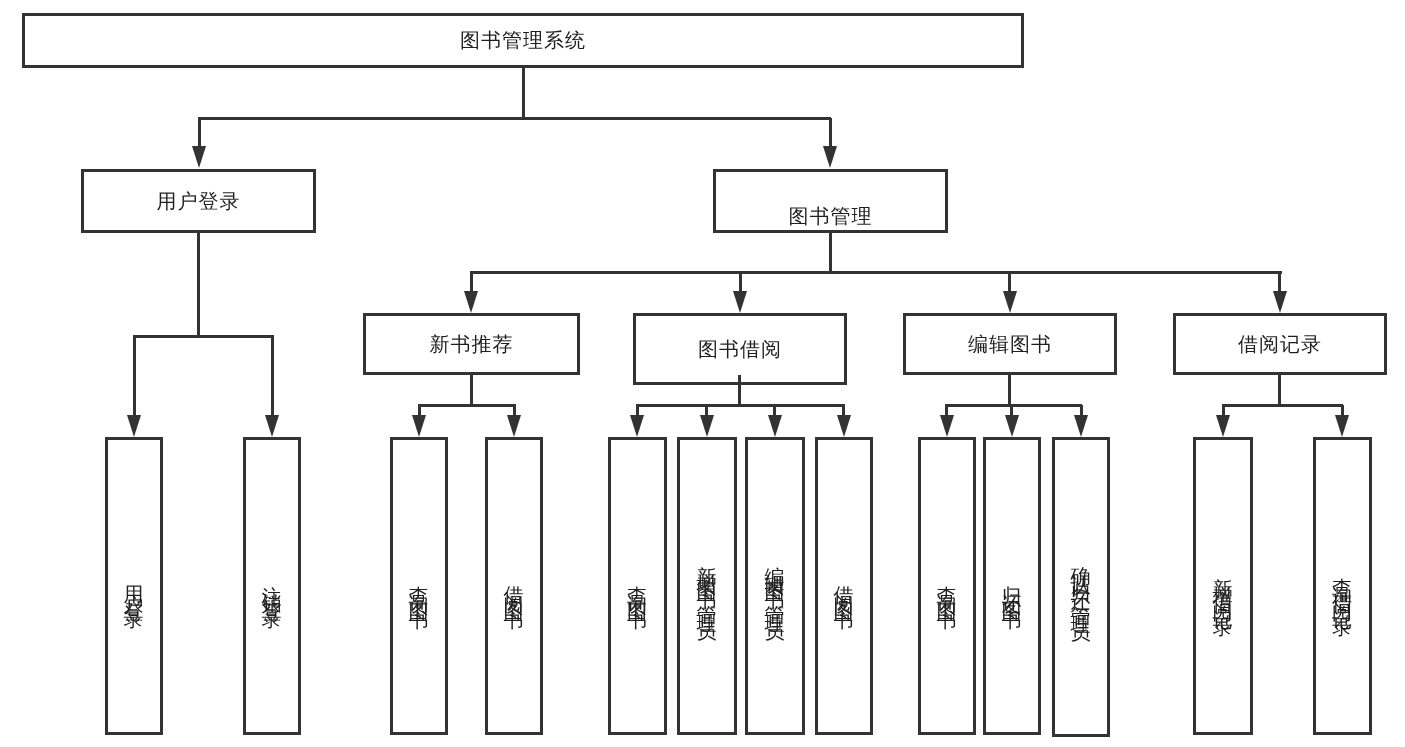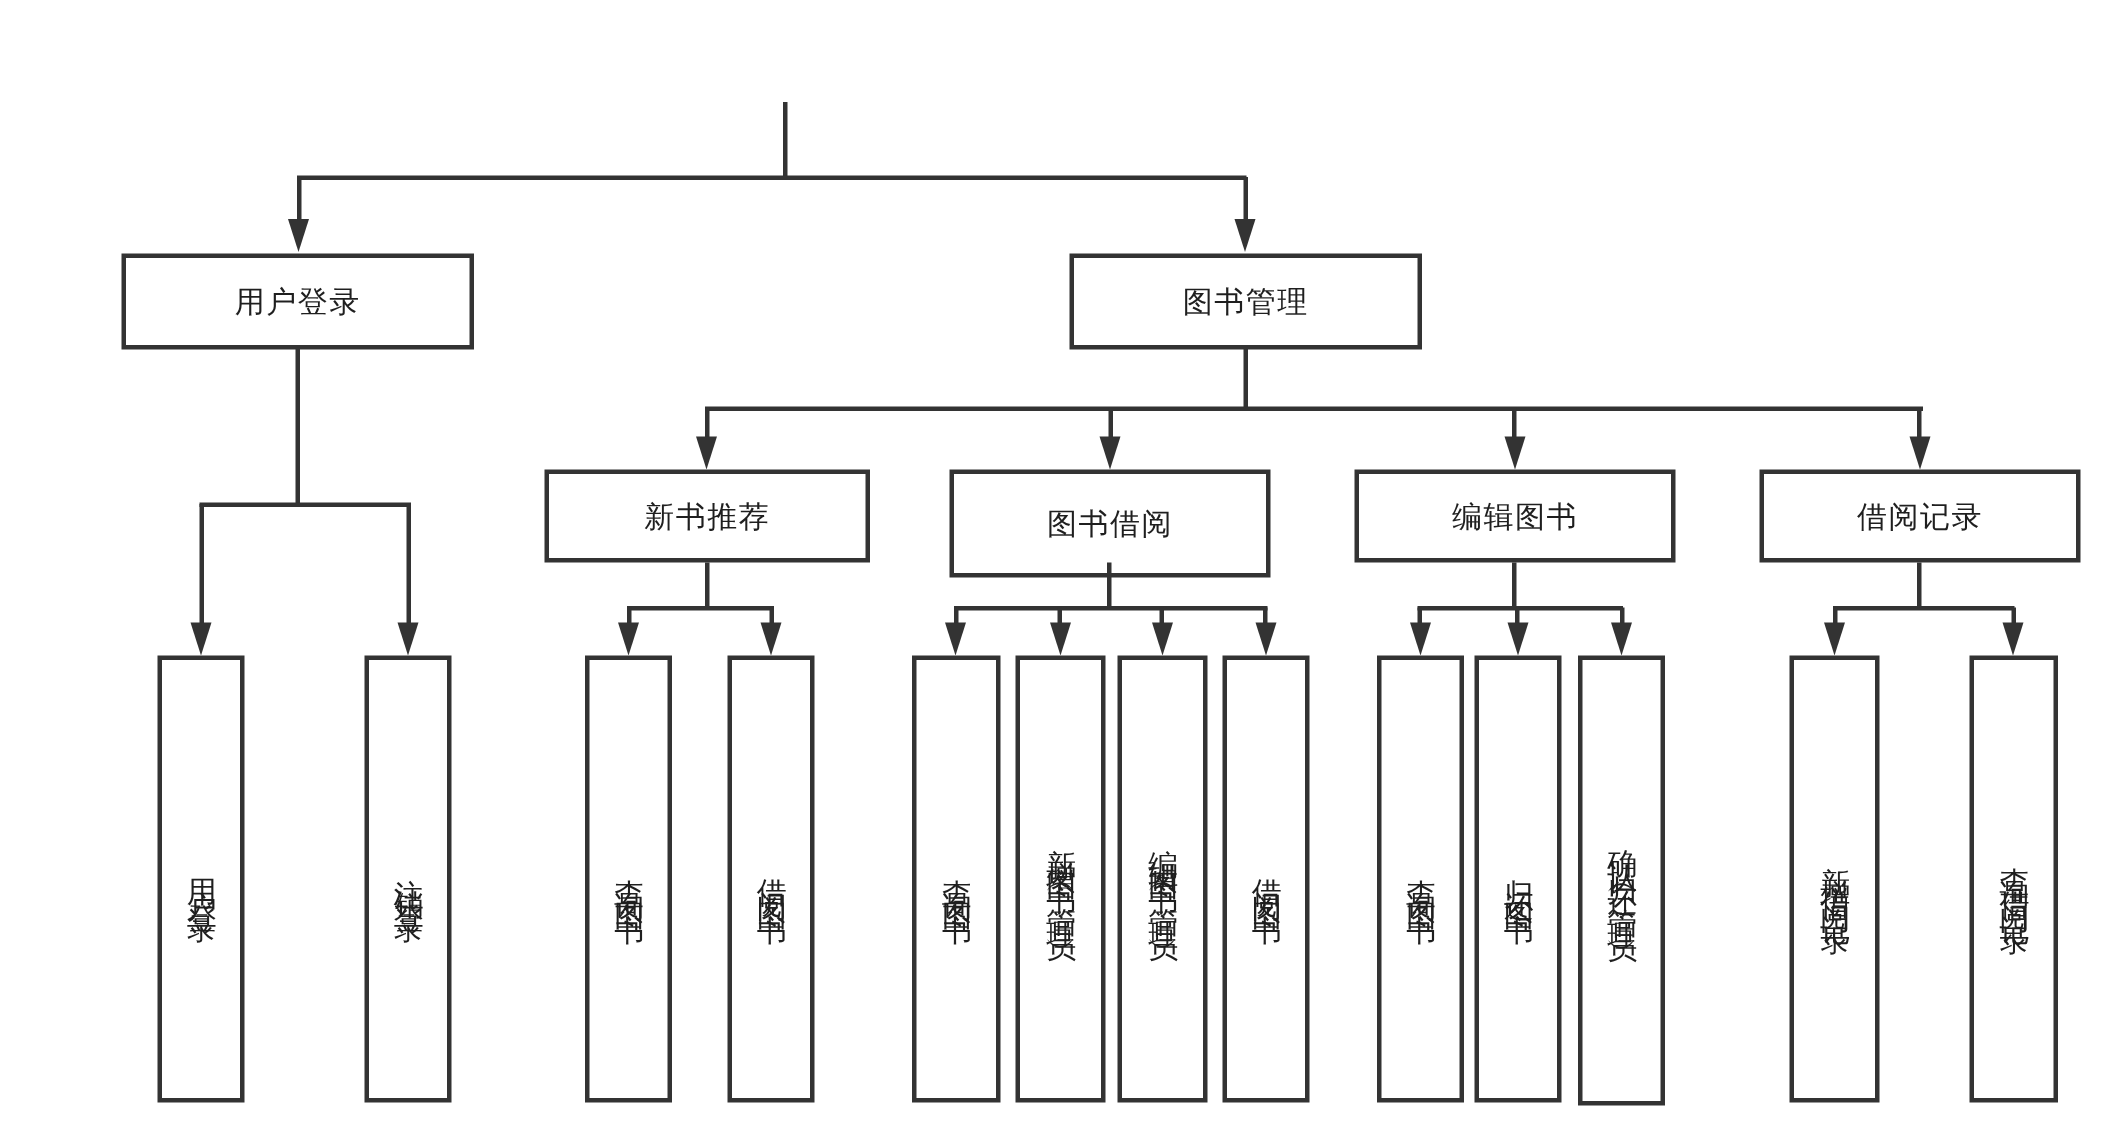--- a/index.html
+++ b/index.html
@@ -17,34 +17,37 @@
   .tri{position:absolute;width:0;height:0;border-left:7px solid transparent;
        border-right:7px solid transparent;border-top:22px solid #333333;}
   .watermark{position:absolute;left:1186px;top:711px;font-size:19px;color:#b0b0b0;
              letter-spacing:1px;white-space:nowrap;}
 </style>
 </head>
 <body>
 
 <div class="canvas">
 
+  <div class="box" style="left:22px;top:13px;width:1002px;height:55px;">
+    <span>图书管理系统</span>
+  </div>
 
   <div>
     <div class="vline" style="left:522px;top:68px;height:50px;"></div>
     <div class="hline" style="left:198px;top:117px;width:633px;"></div>
     <div class="vline" style="left:198px;top:118px;height:32px;"></div>
     <div class="tri" style="left:192px;top:146px;"></div>
     <div class="vline" style="left:829px;top:118px;height:32px;"></div>
     <div class="tri" style="left:823px;top:146px;"></div>
   </div>
 
   <div class="box" style="left:81px;top:169px;width:235px;height:64px;">
     <span>用户登录</span>
   </div>
-  <div class="box" style="left:713px;top:169px;width:235px;height:64px;">
+  <div class="box" style="left:713px;top:169px;width:235px;height:64px;align-items:flex-end;">
     <span>图书管理</span>
   </div>
 
   <div>
     <div class="vline" style="left:197px;top:232px;height:104px;"></div>
     <div class="hline" style="left:133px;top:335px;width:141px;"></div>
     <div class="vline" style="left:133px;top:336px;height:82px;"></div>
     <div class="tri" style="left:127px;top:415px;"></div>
     <div class="vline" style="left:271px;top:336px;height:82px;"></div>
     <div class="tri" style="left:265px;top:415px;"></div>

